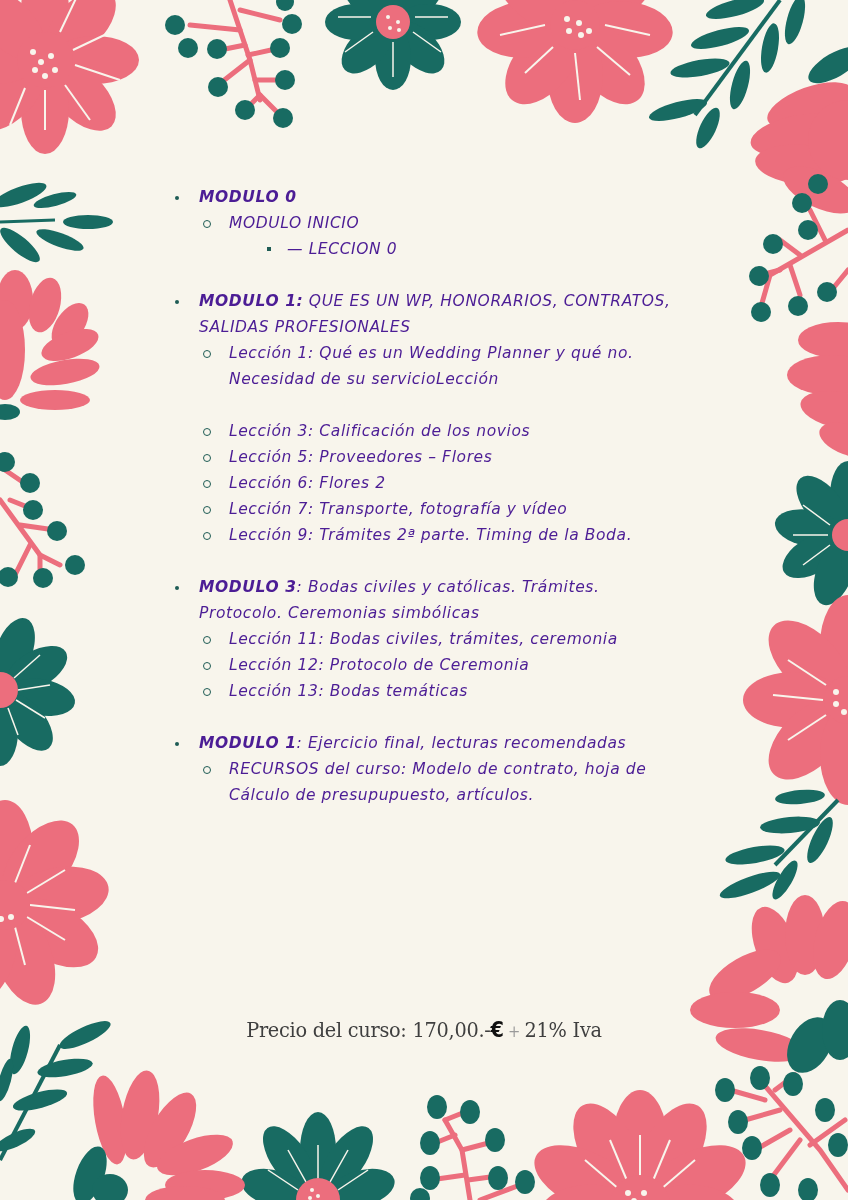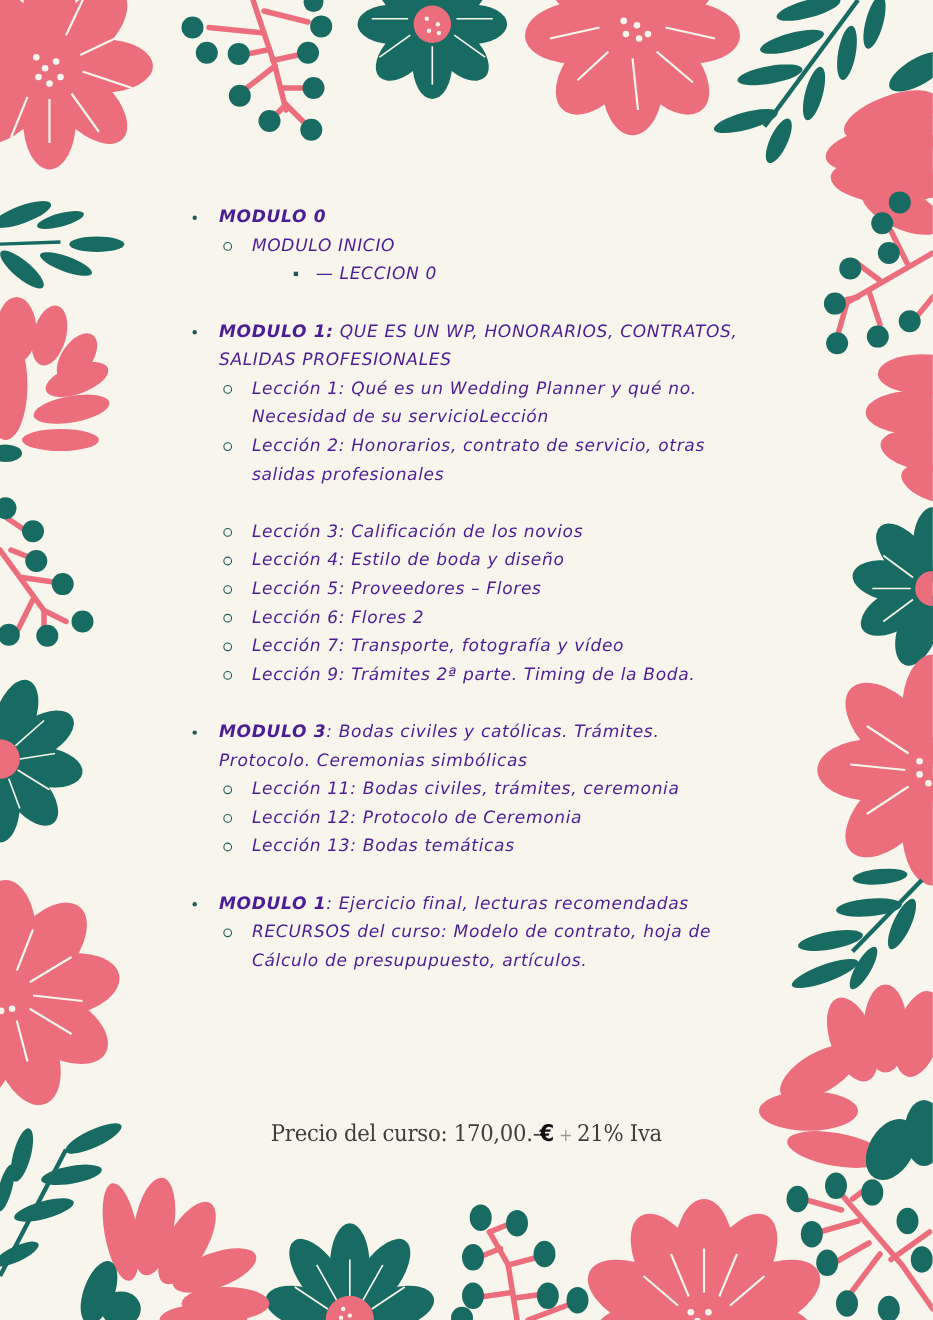--- a/index.html
+++ b/index.html
@@ -483,28 +483,26 @@
         </li>
       </ul>
     </li>
 
     <li class="module">
       <div class="module-head">
         <b>MODULO 1:</b><span> QUE ES UN WP, HONORARIOS, CONTRATOS, SALIDAS PROFESIONALES</span>
       </div>
       <ul class="lessons" style="list-style:none">
         <li class="lesson"><span>Lección 1: Qué es un Wedding Planner y qué no. Necesidad de su servicioLección</span></li>
-        <li class="lesson"><span>Lección 2: Honorarios, contrato de servicio, otras salidas profesionales</span></li>
       </ul>
     </li>
 
     <li class="module">
       <ul class="lessons" style="list-style:none">
         <li class="lesson"><span>Lección 3: Calificación de los novios</span></li>
-        <li class="lesson"><span>Lección 4: Estilo de boda y diseño</span></li>
         <li class="lesson"><span>Lección 5: Proveedores – Flores</span></li>
         <li class="lesson"><span>Lección 6: Flores 2</span></li>
         <li class="lesson"><span>Lección 7: Transporte, fotografía y vídeo</span></li>
         <li class="lesson"><span>Lección 9: Trámites 2ª parte. Timing de la Boda.</span></li>
       </ul>
     </li>
 
     <li class="module">
       <div class="module-head">
         <b>MODULO 3</b><span>: Bodas civiles y católicas. Trámites. Protocolo. Ceremonias simbólicas</span>

